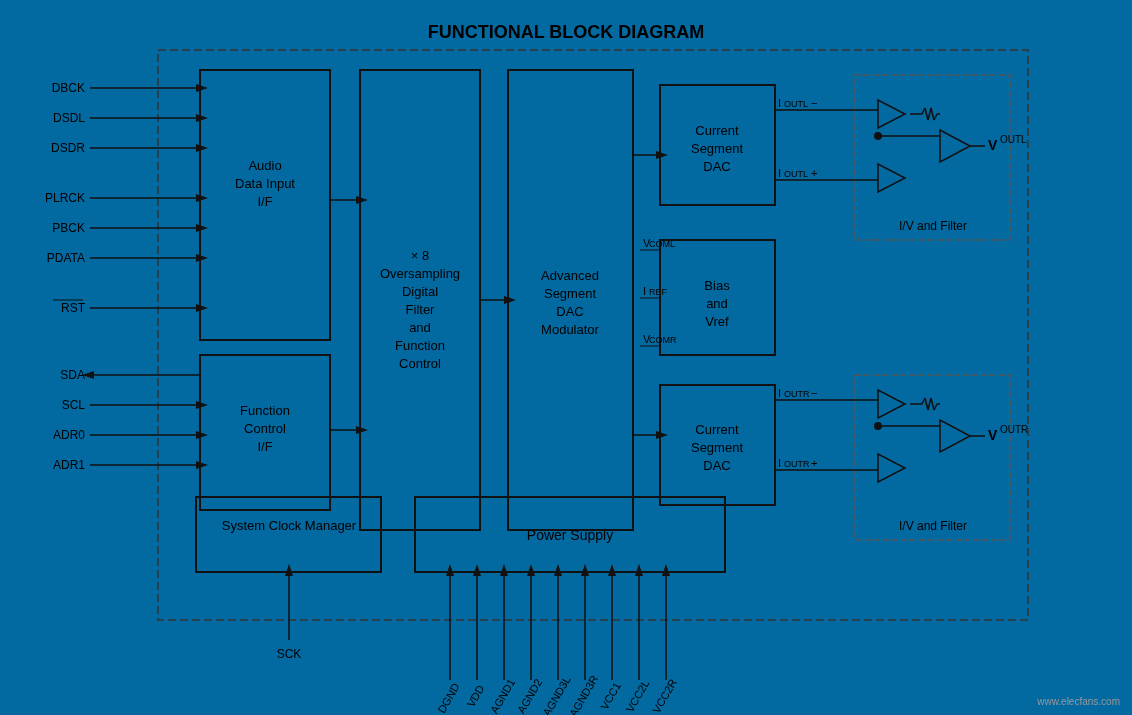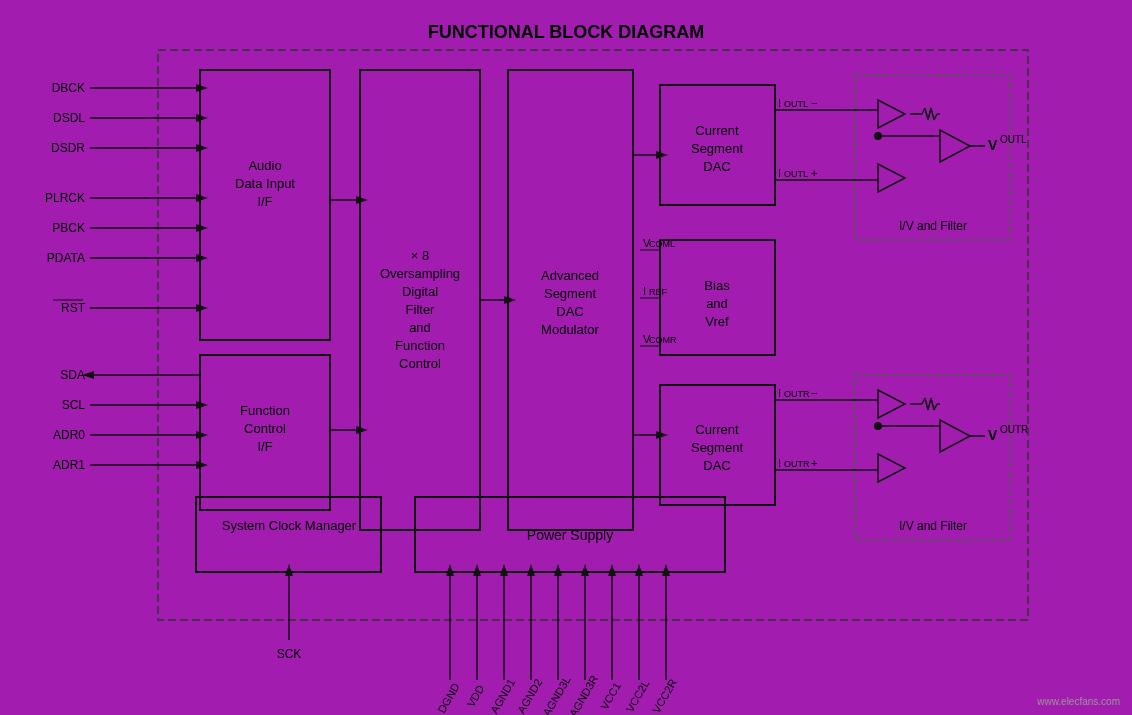--- a/index.html
+++ b/index.html
@@ -8,21 +8,21 @@
       font-family: Arial, sans-serif;
       width: 1132px;
       height: 715px;
       overflow: hidden;
       position: relative;
     }
     #diagram-container {
       width: 1132px;
       height: 715px;
       position: relative;
-      background: #a21caf;
+      background: #0369a1;
       padding: 10px;
     }
     svg {
       position: absolute;
       top: 0;
       left: 0;
       width: 1132px;
       height: 715px;
     }
   </style>

